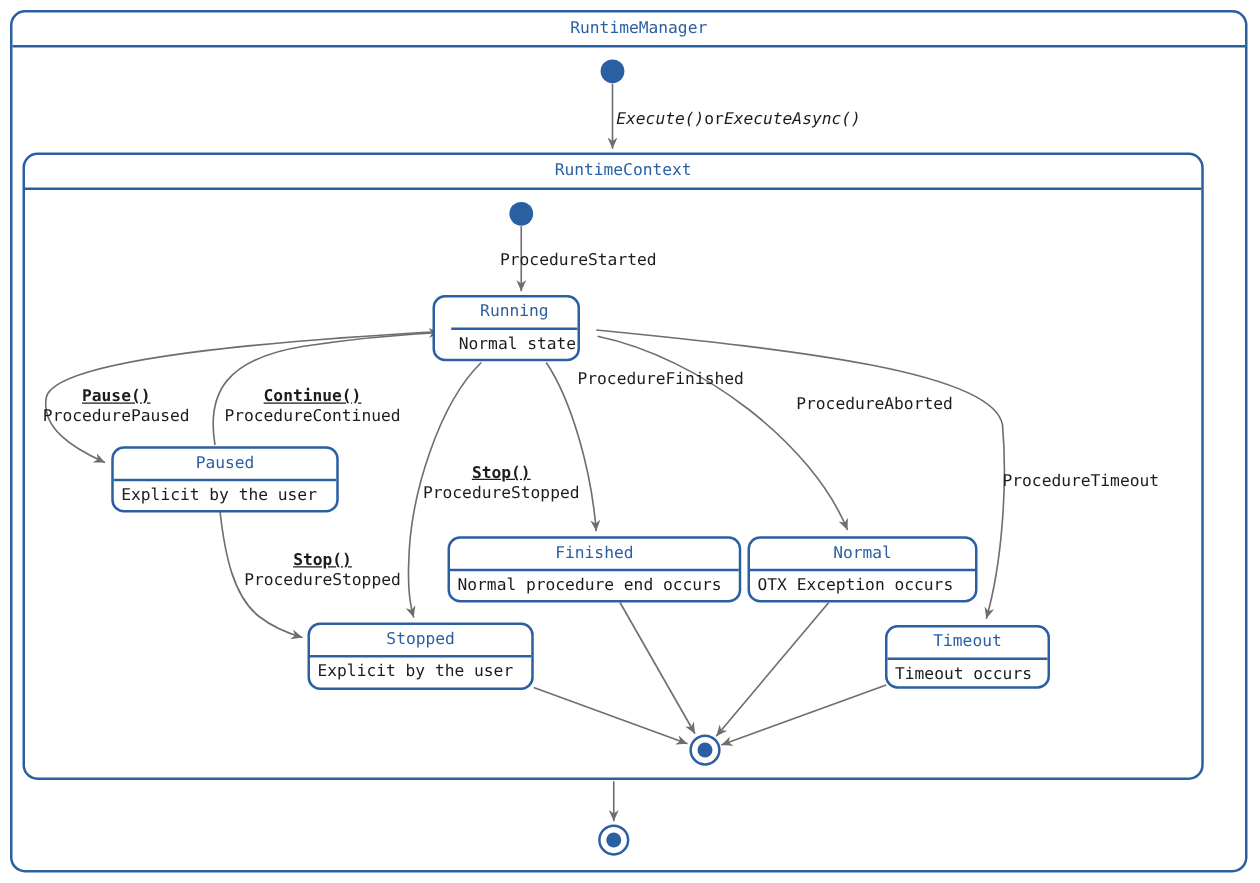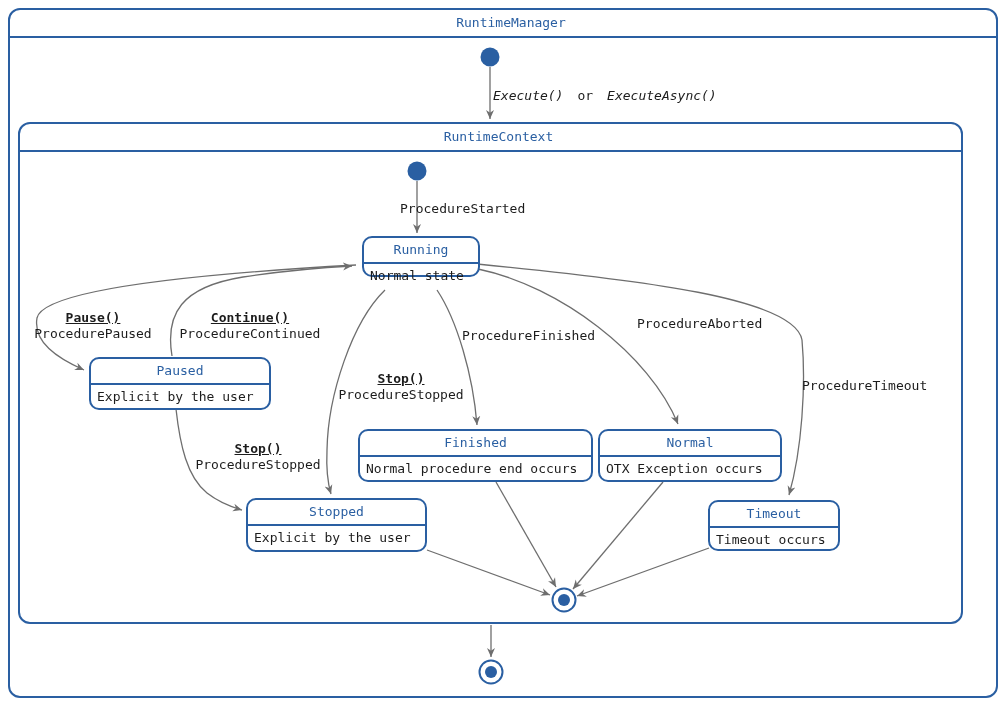--- a/index.html
+++ b/index.html
@@ -15,21 +15,21 @@
   .ring{fill:#fff;stroke:var(--accent);stroke-width:2;}
   .state{position:absolute;border:2px solid var(--accent);border-radius:10px;background:#fff;
          box-sizing:border-box;z-index:3;font-size:13px;}
   .state-title{height:24px;line-height:24px;text-align:center;color:var(--accent);
                border-bottom:2px solid var(--accent);}
   .state-body{line-height:24px;padding:0 6px;color:var(--ink);white-space:nowrap;}
   .edge-label{position:absolute;z-index:4;font-size:13px;color:var(--ink);white-space:nowrap;line-height:16px;}
   .edge-label.two{text-align:center;width:160px;}
   .edge-label .method{font-weight:bold;text-decoration:underline;}
   .ital{font-style:italic;}
-  .mid-word{margin:0 14px;}
+  .mid-word{margin:0 0;}
 </style>
 </head>
 <body>
 
 <div id="canvas">
 
   <div class="frame" style="left:8px;top:8px;width:990px;height:690px;">
     <div class="frame-title">RuntimeManager</div>
   </div>
   <div class="frame" style="left:18px;top:122px;width:945px;height:502px;">
@@ -64,21 +64,21 @@
     <g>
       <circle cx="564" cy="600" r="11.5" class="ring"></circle>
       <circle cx="564" cy="600" r="6" class="node-fill"></circle>
     </g>
     <g>
       <circle cx="491" cy="672" r="11.5" class="ring"></circle>
       <circle cx="491" cy="672" r="6" class="node-fill"></circle>
     </g>
   </svg>
 
-  <div class="state" style="left:362px;top:236px;width:118px;height:41px;">
+  <div class="state" style="left:346px;top:236px;width:118px;height:53px;padding-left:13px;">
     <div class="state-title">Running</div>
     <div class="state-body">Normal state</div>
   </div>
   <div class="state" style="left:89px;top:357px;width:182px;height:53px;">
     <div class="state-title">Paused</div>
     <div class="state-body">Explicit by the user</div>
   </div>
   <div class="state" style="left:358px;top:429px;width:235px;height:53px;">
     <div class="state-title">Finished</div>
     <div class="state-body">Normal procedure end occurs</div>
@@ -115,19 +115,19 @@
   <div class="edge-label two" style="left:321px;top:371px;">
     <div class="method">Stop()</div>
     <div>ProcedureStopped</div>
   </div>
 
   <div class="edge-label two" style="left:178px;top:441px;">
     <div class="method">Stop()</div>
     <div>ProcedureStopped</div>
   </div>
 
-  <div class="edge-label" style="left:462px;top:328px;">ProcedureFinished</div>
+  <div class="edge-label" style="left:462px;top:296px;">ProcedureFinished</div>
 
   <div class="edge-label" style="left:637px;top:316px;">ProcedureAborted</div>
 
   <div class="edge-label" style="left:802px;top:378px;">ProcedureTimeout</div>
 
 </div>
 
 </body></html>

